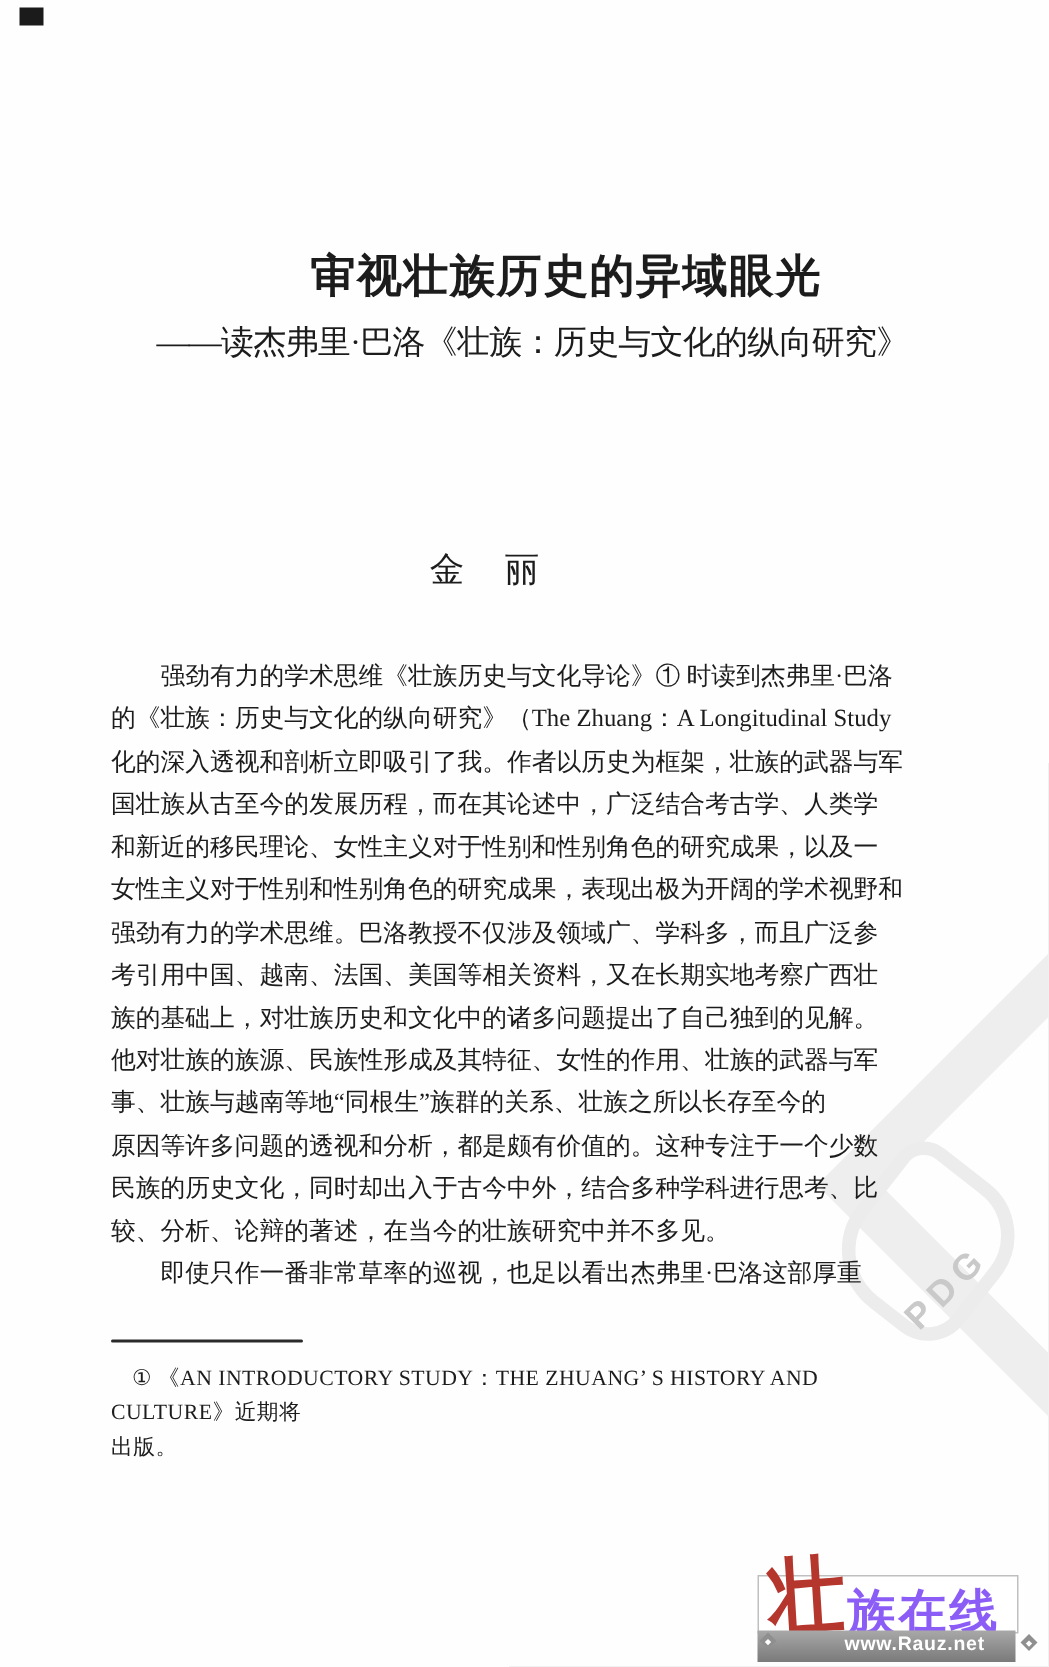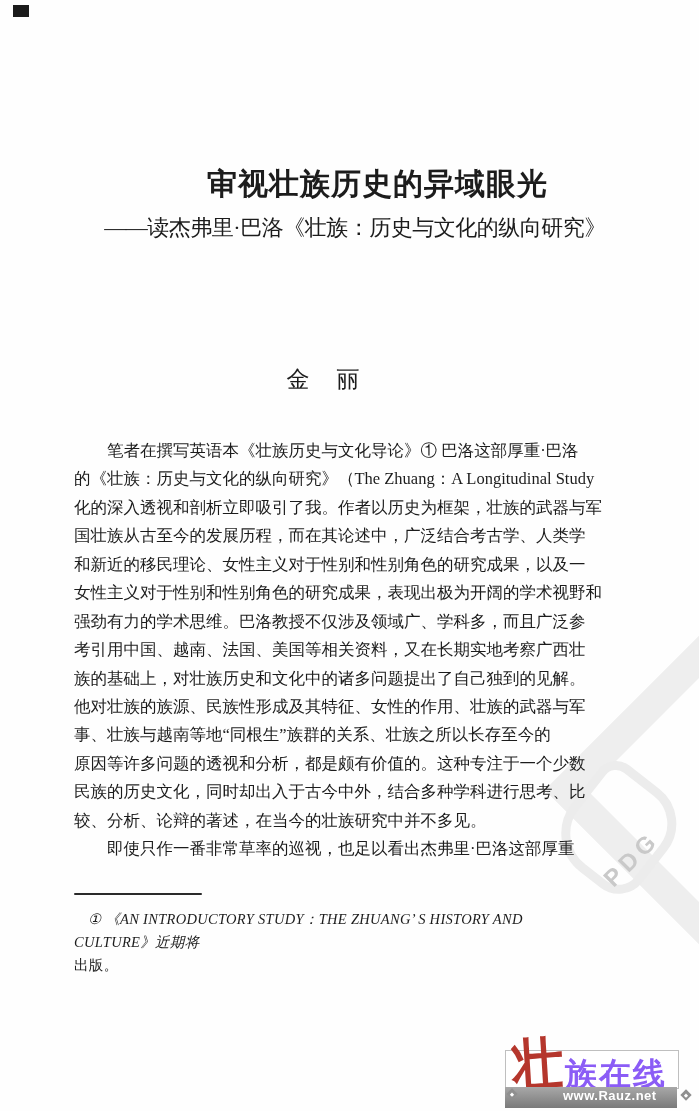--- a/index.html
+++ b/index.html
@@ -42,21 +42,21 @@
     position:absolute; top:364px; left:74px; width:500px;
     text-align:center; font-size:23px; letter-spacing:2px;
   }
 
   .body-block { position:absolute; top:437px; left:74px; width:505px; font-size:16.5px; }
   .bline { height:28.45px; line-height:28.45px; white-space:nowrap; }
   .indent { text-indent:33px; }
 
   .footnote-rule { position:absolute; top:893px; left:74px; width:128px; height:2px; background:#2a2a2a; border-radius:1px; }
   .footnote { position:absolute; top:908px; left:74px; width:505px; font-size:14.5px; line-height:23px; letter-spacing:0.3px; }
-  .f1 { text-indent:14px;font-style:italic; }
+  .f1 { text-indent:14px; }
 
   
   .logo { position:absolute; left:505px; top:1036px; width:192px; height:72px; }
   .logo-box { position:absolute; left:0; top:14px; width:172px; height:37px; border:1px solid #bfbfbf; background:#ffffff; }
   .logo-zhuang {
     position:absolute; left:6px; top:2px; font-size:58px; line-height:60px;
     color:#b5362c; font-weight:bold;
     transform:scaleX(0.88) rotate(-4deg); transform-origin:left top;
   }
   .logo-name {
@@ -86,21 +86,21 @@
 
   <div class="wm-frame"></div>
   <div class="wm-blob"></div>
   <div class="wm-pdg">PDG</div>
 
   <h1 class="title">审视壮族历史的异域眼光</h1>
   <div class="subtitle">——读杰弗里·巴洛《壮族：历史与文化的纵向研究》</div>
   <div class="author">金　丽</div>
 
   <div class="body-block">
-    <div class="bline indent">笔者在撰写英语本《壮族历史与文化导论》① 巴洛这部厚重·巴洛</div>
+    <div class="bline indent">强劲有力的学术思维《壮族历史与文化导论》① 时读到杰弗里·巴洛</div>
     <div class="bline">的《壮族：历史与文化的纵向研究》（The Zhuang：A Longitudinal Study</div>
     <div class="bline">化的深入透视和剖析立即吸引了我。作者以历史为框架，壮族的武器与军</div>
     <div class="bline">国壮族从古至今的发展历程，而在其论述中，广泛结合考古学、人类学</div>
     <div class="bline">和新近的移民理论、女性主义对于性别和性别角色的研究成果，以及一</div>
     <div class="bline">女性主义对于性别和性别角色的研究成果，表现出极为开阔的学术视野和</div>
     <div class="bline">强劲有力的学术思维。巴洛教授不仅涉及领域广、学科多，而且广泛参</div>
     <div class="bline">考引用中国、越南、法国、美国等相关资料，又在长期实地考察广西壮</div>
     <div class="bline">族的基础上，对壮族历史和文化中的诸多问题提出了自己独到的见解。</div>
     <div class="bline">他对壮族的族源、民族性形成及其特征、女性的作用、壮族的武器与军</div>
     <div class="bline">事、壮族与越南等地“同根生”族群的关系、壮族之所以长存至今的</div>

